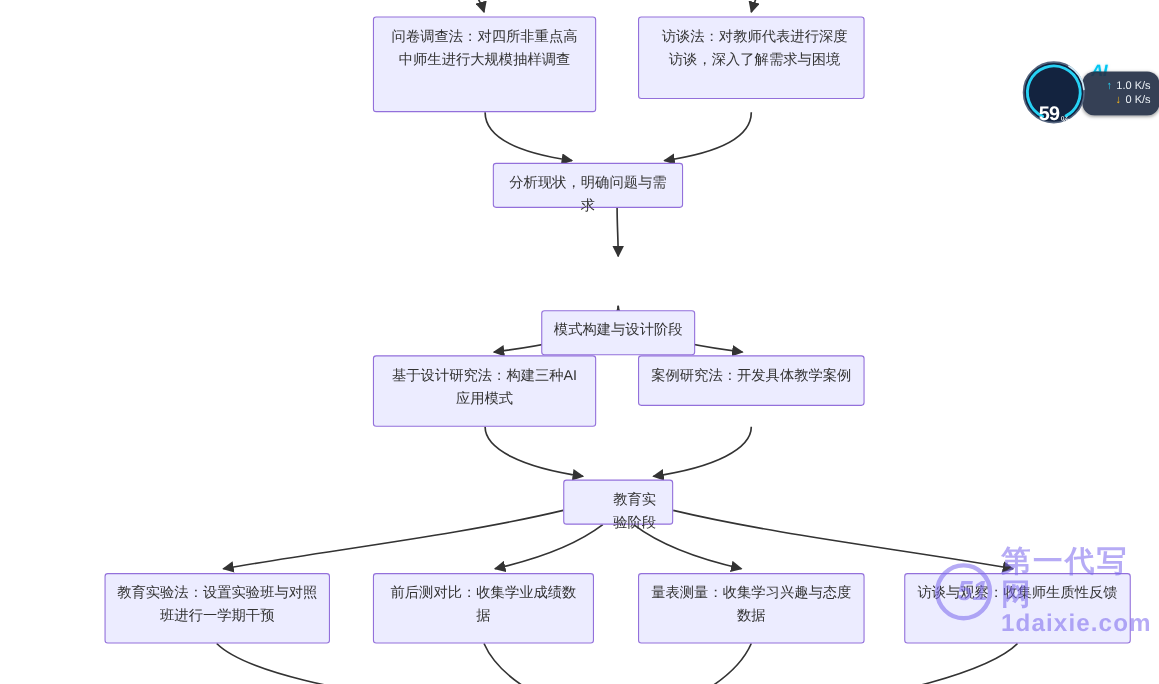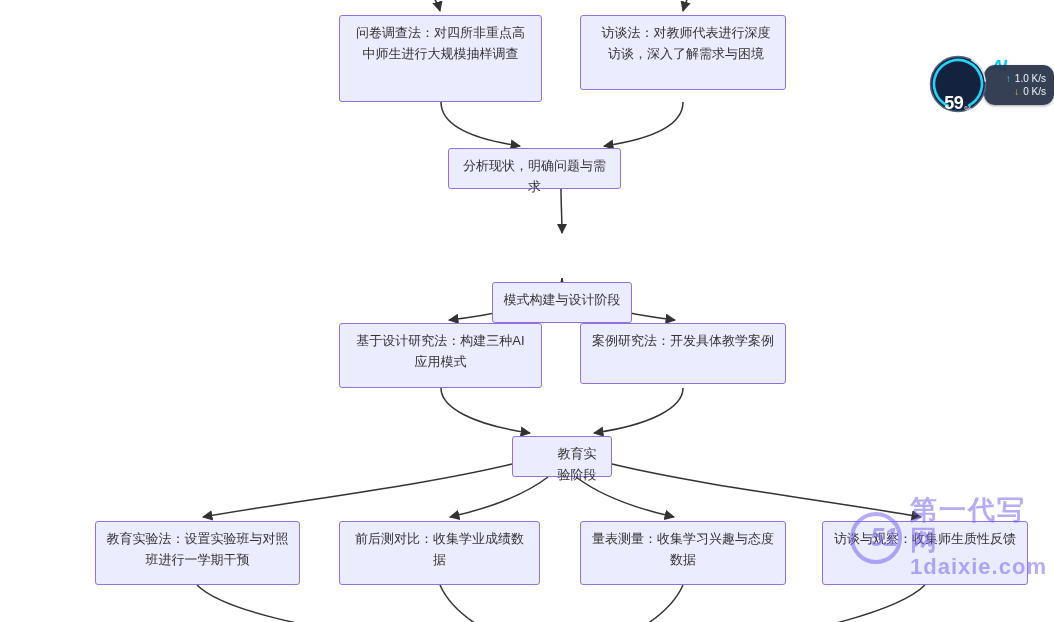--- a/index.html
+++ b/index.html
@@ -108,21 +108,21 @@
   </div>
   <div class="node" style="left:448px; top:148px; width:173px; height:41px;">
     <span>分析现状，明确问题与需求</span>
   </div>
   <div class="node" style="left:492px; top:237px; width:140px; height:41px;margin-top:45px;">
     <span>模式构建与设计阶段</span>
   </div>
   <div class="node" style="left:339px; top:323px; width:203px; height:65px;">
     <span>基于设计研究法：构建三种AI应用模式</span>
   </div>
-  <div class="node" style="left:580px; top:323px; width:206px; height:61px;">
+  <div class="node" style="left:580px; top:323px; width:206px; height:46px;">
     <span>案例研究法：开发具体教学案例</span>
   </div>
   <div class="node" style="left:512px; top:436px; width:100px; height:41px;padding-left:40px;">
     <span>教育实验阶段</span>
   </div>
   <div class="node" style="left:95px;  top:521px; width:205px; height:64px;">
     <span>教育实验法：设置实验班与对照班进行一学期干预</span>
   </div>
   <div class="node" style="left:339px; top:521px; width:201px; height:64px;">
     <span>前后测对比：收集学业成绩数据</span>

